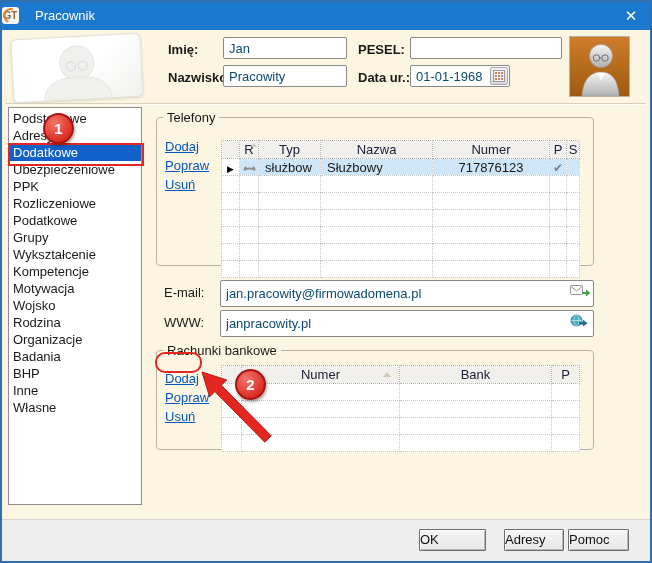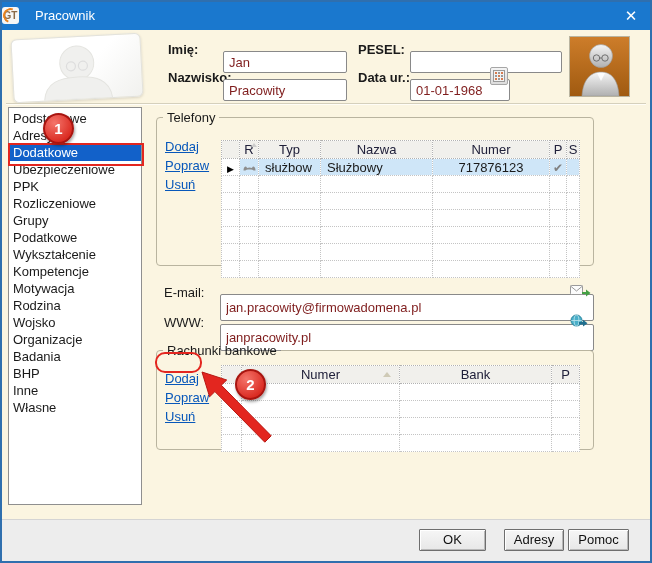--- a/index.html
+++ b/index.html
@@ -22,21 +22,21 @@
   .content{position:absolute;left:0;top:28px;right:0;bottom:41px;background:var(--cream,#fbf5e1);}
   .hsep{position:absolute;left:4px;top:73px;width:640px;height:0;
         border-top:1px solid #d5d0bc;border-bottom:1px solid #fffdf6;}
   .idcard{position:absolute;left:10px;top:6px;width:128px;height:62px;
         background:linear-gradient(135deg,#ffffff 55%,#f1f1ee);border:1px solid #e2e2dd;border-radius:6px;
         transform:rotate(-3deg);box-shadow:0 1px 3px rgba(0,0,0,.14);overflow:hidden;}
   .avatar{position:absolute;left:567px;top:6px;width:59px;height:59px;border:1px solid #b9b4a0;box-sizing:content-box;}
   .flabel{position:absolute;font-weight:bold;white-space:nowrap;}
   .flabel2{position:absolute;white-space:nowrap;}
   .txt{position:absolute;height:22px;box-sizing:border-box;border:1px solid #898989;border-radius:2px;
-       font:13px "Liberation Sans",sans-serif;padding:0 5px;color:#7f1d1d;background:#fff;outline:none;margin-top:14px;}
+       font:13px "Liberation Sans",sans-serif;padding:0 5px;color:#0c4a6e;background:#fff;outline:none;}
   .date-wrap{position:absolute;left:408px;top:35px;width:100px;height:22px;}
   .date-wrap .txt{left:0;top:0;width:100%;padding-right:25px;}
   .cal-btn{position:absolute;right:2px;top:2px;width:18px;height:18px;box-sizing:border-box;
        background:linear-gradient(#f4f4f4,#dcdcdc);border:1px solid #a6a6a6;border-radius:2px;
        display:flex;align-items:center;justify-content:center;cursor:pointer;}
   .io-wrap{position:absolute;height:23px;}
   .io-wrap .txt{left:0;top:0;width:100%;height:27px;padding-right:34px;}
   .field-icon{position:absolute;right:4px;top:4px;width:20px;height:14px;cursor:pointer;}
   
   .sidebar{position:absolute;left:6px;top:77px;width:134px;height:398px;background:#fff;
@@ -67,21 +67,21 @@
   .chk{color:#808080;font-size:12px;}
   .sort-tri{position:absolute;right:8px;top:6px;width:0;height:0;
        border-left:4px solid transparent;border-right:4px solid transparent;border-bottom:5px solid #cfcab6;}
   .mini-mark{position:absolute;right:1px;top:2px;width:0;height:0;
        border-left:3px solid transparent;border-right:3px solid transparent;border-bottom:4px solid #cccccc;}
   
   .footer{position:absolute;left:0;right:0;bottom:0;height:41px;background:#ededed;border-top:1px solid #d4d4d4;}
   .btn{position:absolute;top:9px;height:22px;box-sizing:border-box;border-radius:1px;
        background:linear-gradient(#f6f6f6,#e7e7e7);border:1px solid #6e6e6e;
        box-shadow:inset 1px 1px 0 #ffffff,inset -1px -1px 0 #b8b8b8;
-       font:13px "Liberation Sans",sans-serif;color:#111;text-align:center;line-height:19px;cursor:pointer;}
+       font:13px "Liberation Sans",sans-serif;color:#111;line-height:19px;cursor:pointer;}
   
   .ann-rect{position:absolute;border:2px solid var(--annred,#e3261f);box-sizing:border-box;z-index:25;}
   .ann-rect.rounded{border-radius:10px;}
   .badge{position:absolute;width:31px;height:31px;border-radius:50%;box-sizing:border-box;
        background:radial-gradient(circle at 35% 30%,#f4756b,#da2a21 75%);border:2px solid #a81510;
        color:#fff;font-weight:bold;font-size:15px;display:flex;align-items:center;justify-content:center;
        z-index:30;box-shadow:1px 2px 3px rgba(0,0,0,.35);}
   .ann-arrow{position:absolute;z-index:28;pointer-events:none;}
 </style>
 </head>
@@ -158,27 +158,27 @@
 
     <div class="hsep"></div>
 
     <div class="sidebar">
         <div class="sb-item">Podstawowe</div>
         <div class="sb-item">Adresy</div>
         <div class="sb-item sel">Dodatkowe</div>
         <div class="sb-item">Ubezpieczeniowe</div>
         <div class="sb-item">PPK</div>
         <div class="sb-item">Rozliczeniowe</div>
+        <div class="sb-item">Podatkowe</div>
         <div class="sb-item">Grupy</div>
-        <div class="sb-item">Podatkowe</div>
         <div class="sb-item">Wykształcenie</div>
         <div class="sb-item">Kompetencje</div>
         <div class="sb-item">Motywacja</div>
+        <div class="sb-item">Wojsko</div>
         <div class="sb-item">Rodzina</div>
-        <div class="sb-item">Wojsko</div>
         <div class="sb-item">Organizacje</div>
         <div class="sb-item">Badania</div>
         <div class="sb-item">BHP</div>
         <div class="sb-item">Inne</div>
         <div class="sb-item">Własne</div>
       </div>
 
     <fieldset class="fs fs-tel">
       <legend>Telefony</legend>
       <div class="links" id="tel-links">

